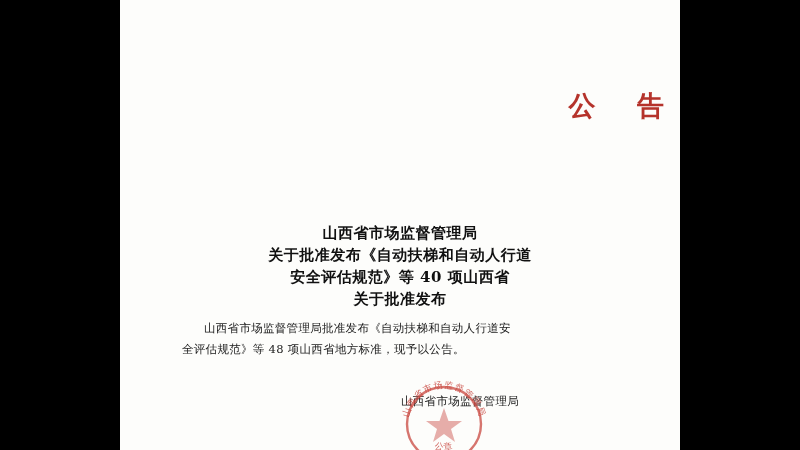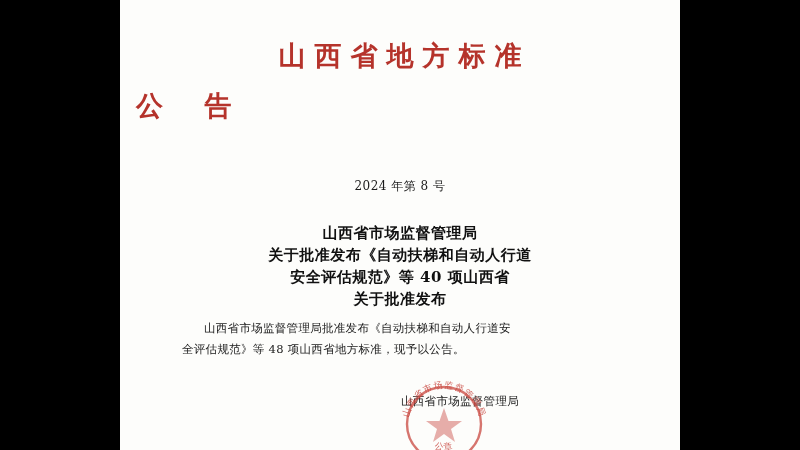--- a/index.html
+++ b/index.html
@@ -40,21 +40,21 @@
     font-weight: bold;
     letter-spacing: 9px;
     text-indent: 9px;
     white-space: nowrap;
   }
   .title-sub {
     position: absolute;
     top: 88px;
     left: 0;
     width: 100%;
-    text-align: left;
+    text-align: right;
     color: #b5332b;
     font-family: "DejaVu Serif", serif;
     font-size: 27px;
     font-weight: bold;
     letter-spacing: 16px;
     text-indent: 16px;
     white-space: nowrap;
   }
   .doc-number {
     position: absolute;
@@ -136,25 +136,23 @@
     letter-spacing: 1px;
   }
 </style>
 </head>
 <body>
 
 <div id="page">
   <div id="doc">
     <div class="doc-inner">
 
-      <div class="title-main">山西省地方标准</div>
 
       <div class="title-sub">公 告</div>
 
-      <div class="doc-number">2024 年第 8 号</div>
 
       <div class="headline">
         <span class="ln">山西省市场监督管理局</span>
         <span class="ln">关于批准发布《自动扶梯和自动人行道</span>
         <span class="ln">安全评估规范》等 40 项山西省</span>
         <span class="ln">关于批准发布</span>
       </div>
 
       <div class="body-text">
         <span class="ln first">山西省市场监督管理局批准发布《自动扶梯和自动人行道安</span>

